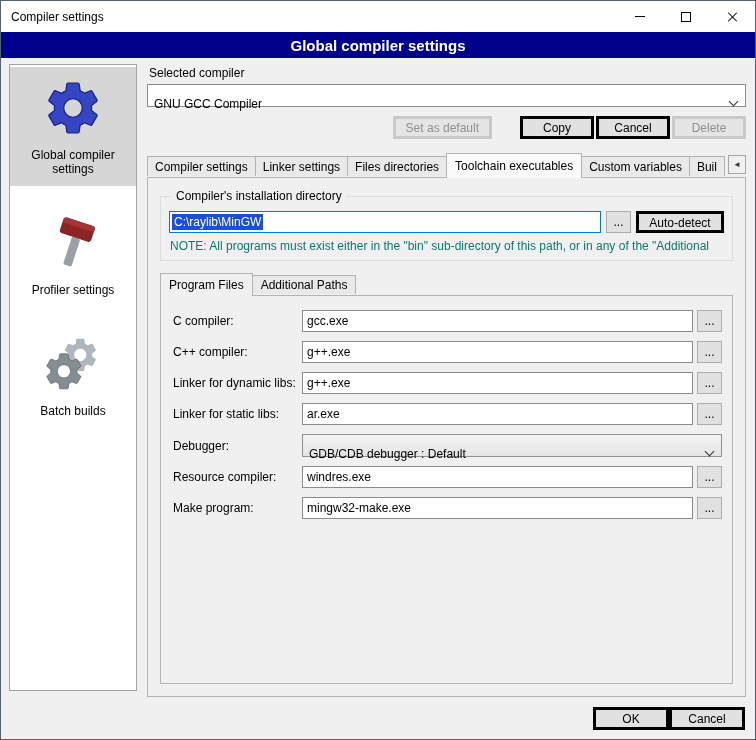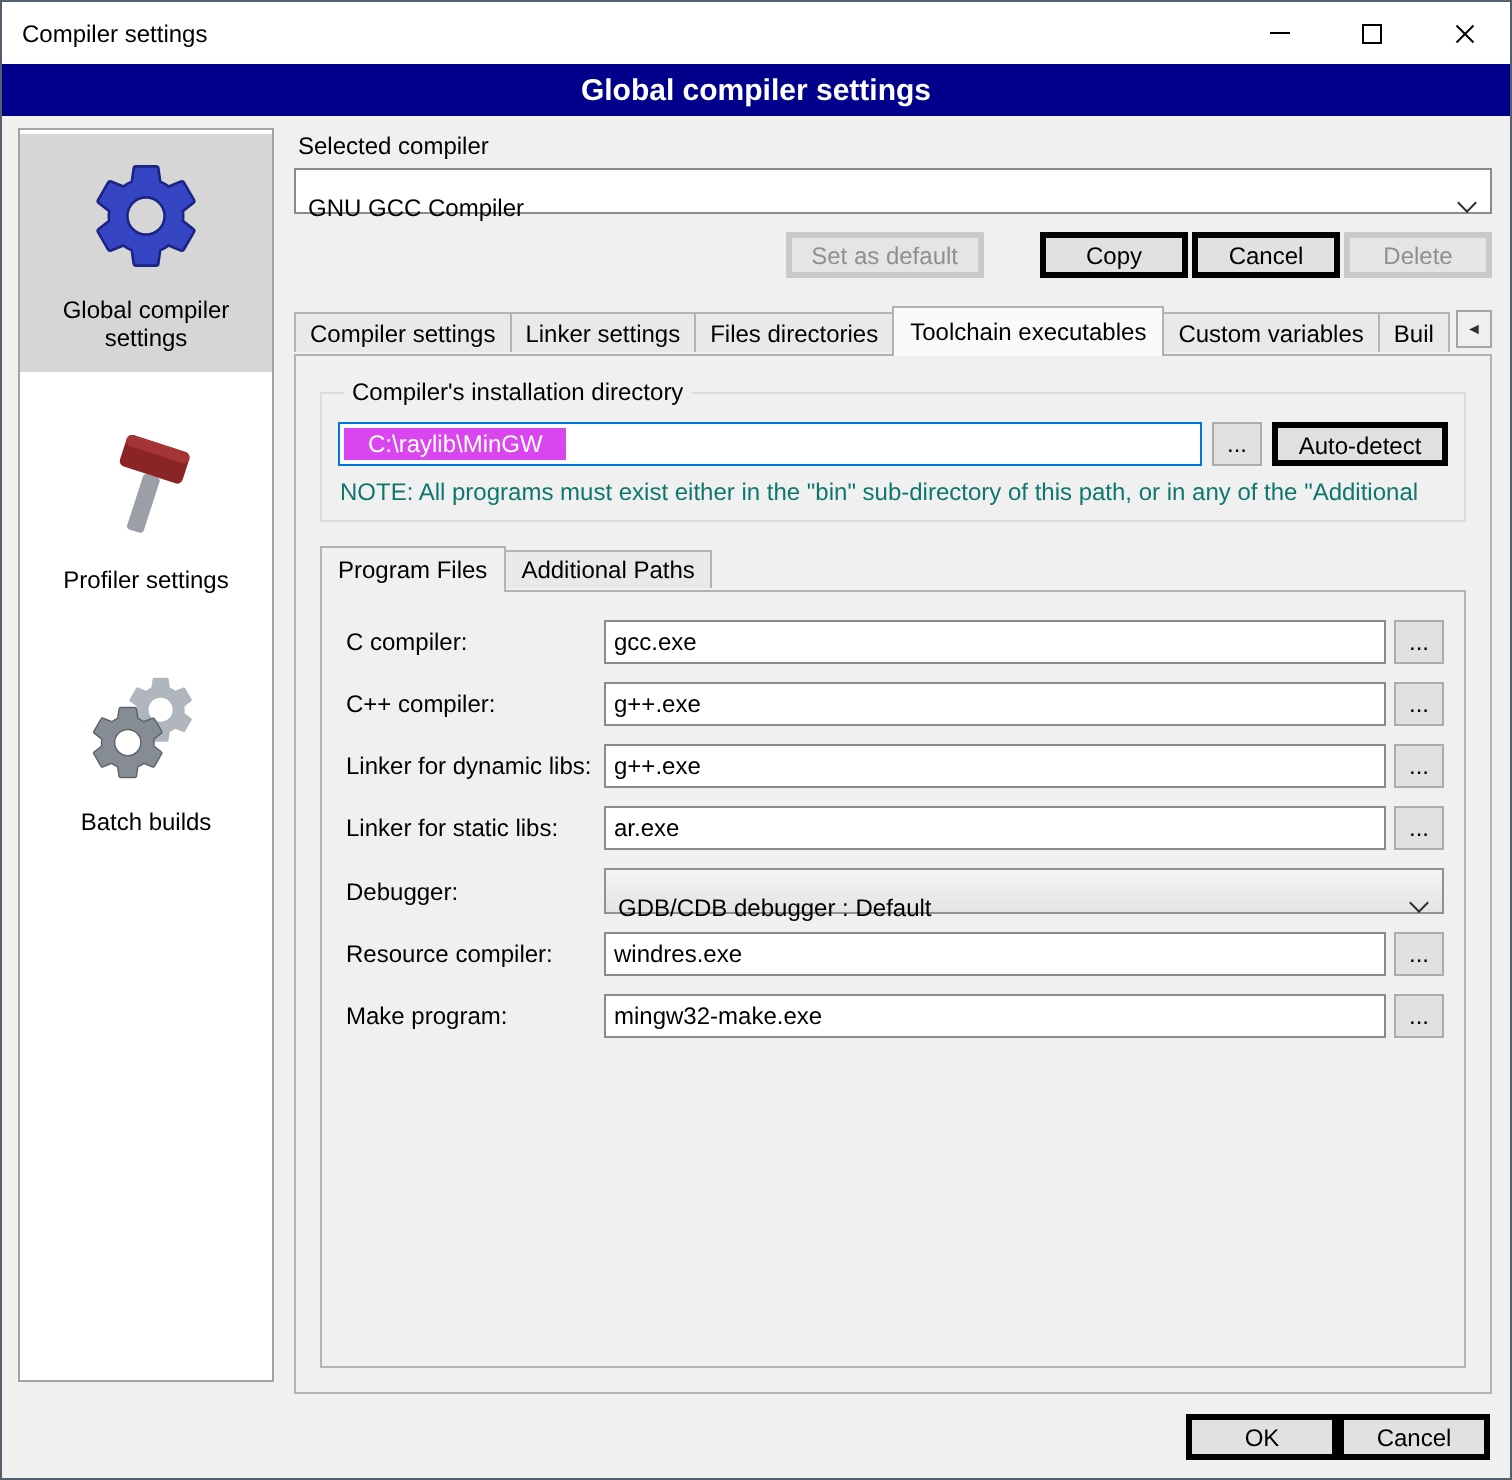--- a/index.html
+++ b/index.html
@@ -51,21 +51,21 @@
   .tab-scrollers { margin-left:auto; display:flex; gap:3px; padding-left:4px; align-items:center; height:25px; }
   .scrollbtn { width:18px; height:19px; font-size:8px; line-height:1; border:1px solid #a6a6a6; background:#f0f0f0; padding:0; color:#333; }
 
   .main-panel { flex:1; border:1px solid #b3b3b3; background:#f0f0f0; padding:10px 12px 12px; display:flex; flex-direction:column; position:relative; z-index:1; }
 
   
   fieldset.groupbox { border:1px solid #dcdcdc; padding:8px 8px 4px; margin-top:1px; }
   fieldset.groupbox legend { padding:0 4px; margin-left:3px; }
   .dir-row { display:flex; gap:5px; align-items:center; }
   .textbox { flex:1; height:22px; background:#fff; border:1px solid #0078d7; display:flex; align-items:center; padding:0 2px; overflow:hidden; }
-  .sel-text { background:#d946ef; color:#fff; padding:1px 12px; white-space:nowrap; }
+  .sel-text { background:#1d4ed8; color:#fff; padding:1px 2px; white-space:nowrap; }
   .btn-small { width:25px; height:22px; min-width:25px; padding:0; background:#e1e1e1; border:1px solid #acacac; font:inherit; }
   .btn-autodetect { height:22px; min-width:88px; }
   .note { margin:6px 1px 3px; color:#0f766e; white-space:nowrap; overflow:hidden; }
 
   
   .subtabs { display:flex; align-items:flex-end; height:23px; margin-top:11px; position:relative; z-index:3; }
   .subtab { height:19px; display:flex; align-items:center; padding:0 8px; background:#e9e9e9; border:1px solid #b3b3b3; border-bottom:none; margin-right:-1px; margin-bottom:1px; white-space:nowrap; cursor:default; }
   .subtab.active { height:23px; margin-bottom:-1px; background:#f0f0f0; position:relative; z-index:5; }
   .subpanel { flex:1; border:1px solid #b3b3b3; background:#f0f0f0; padding:14px 10px 10px 12px; position:relative; z-index:1; }
 

